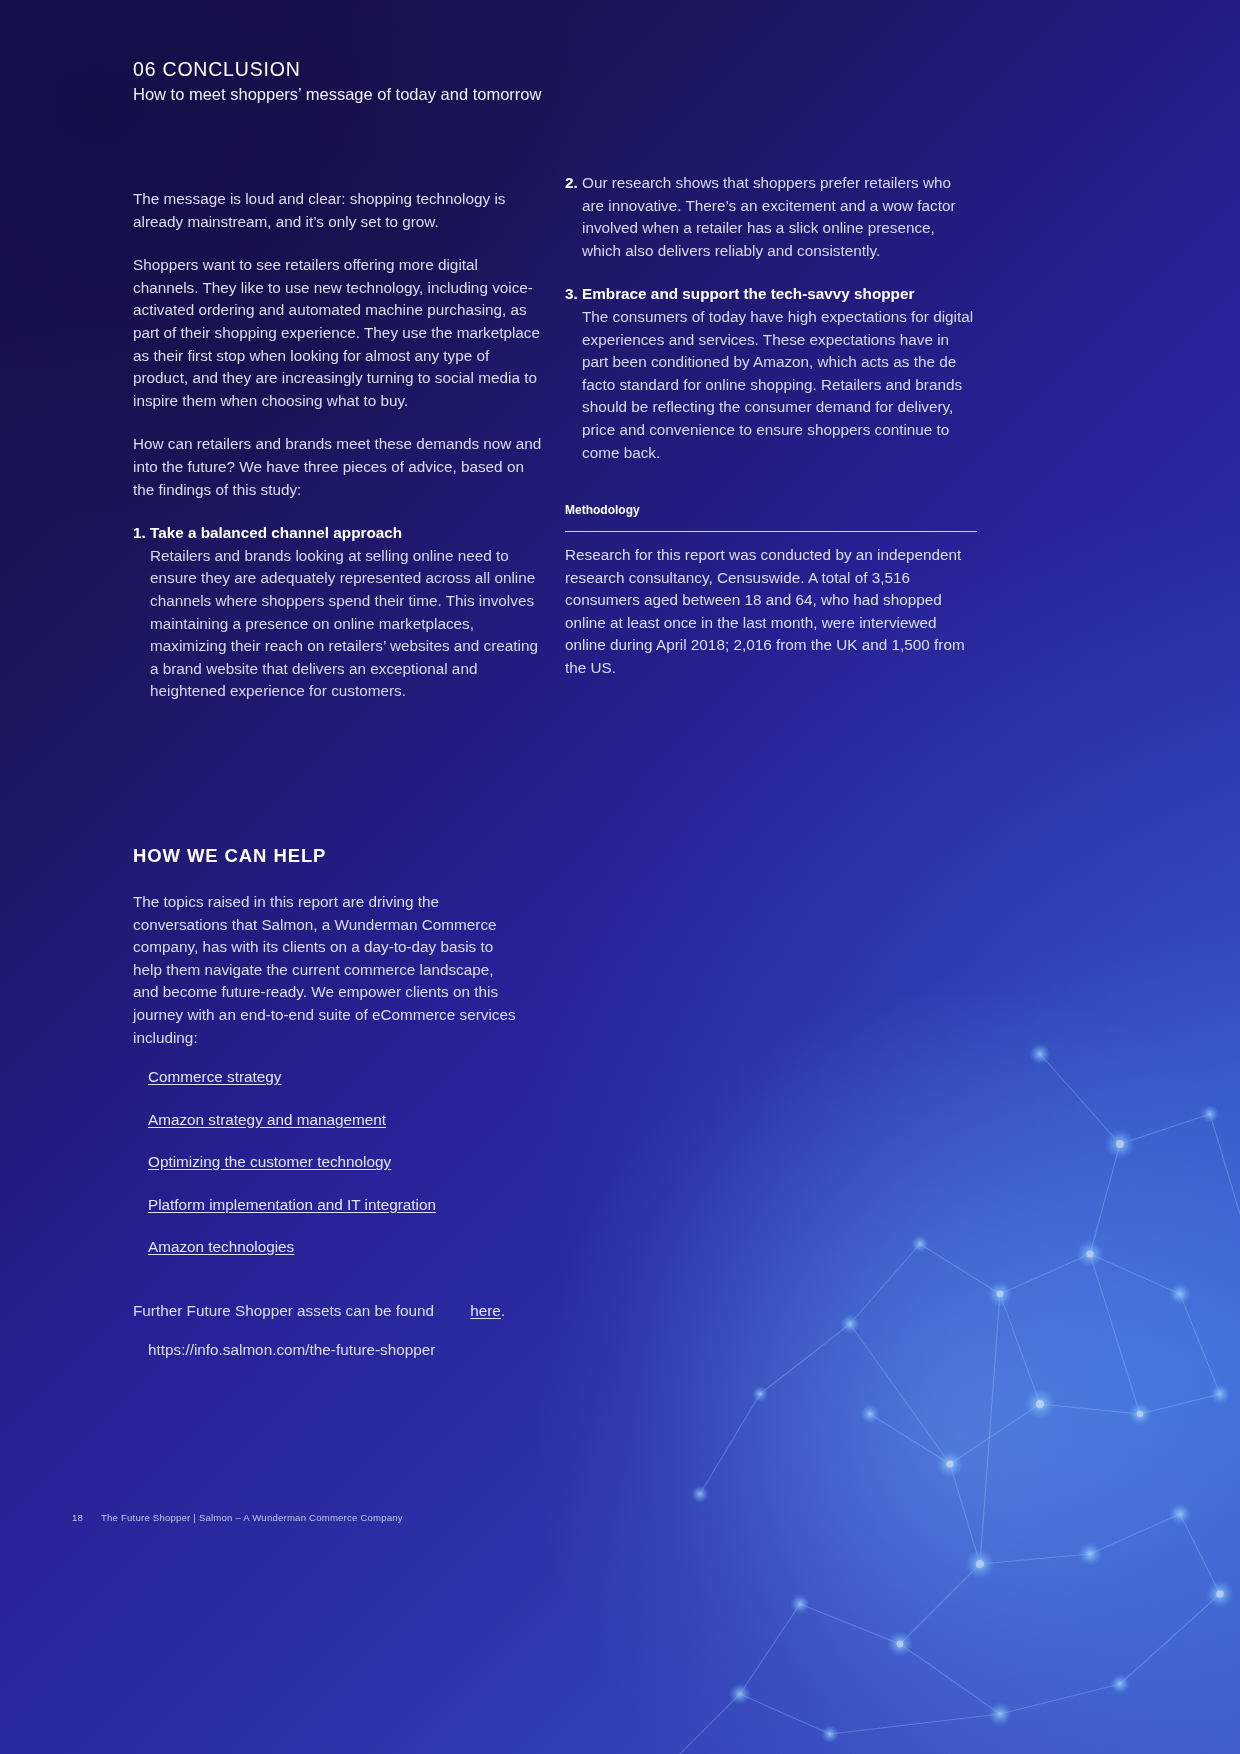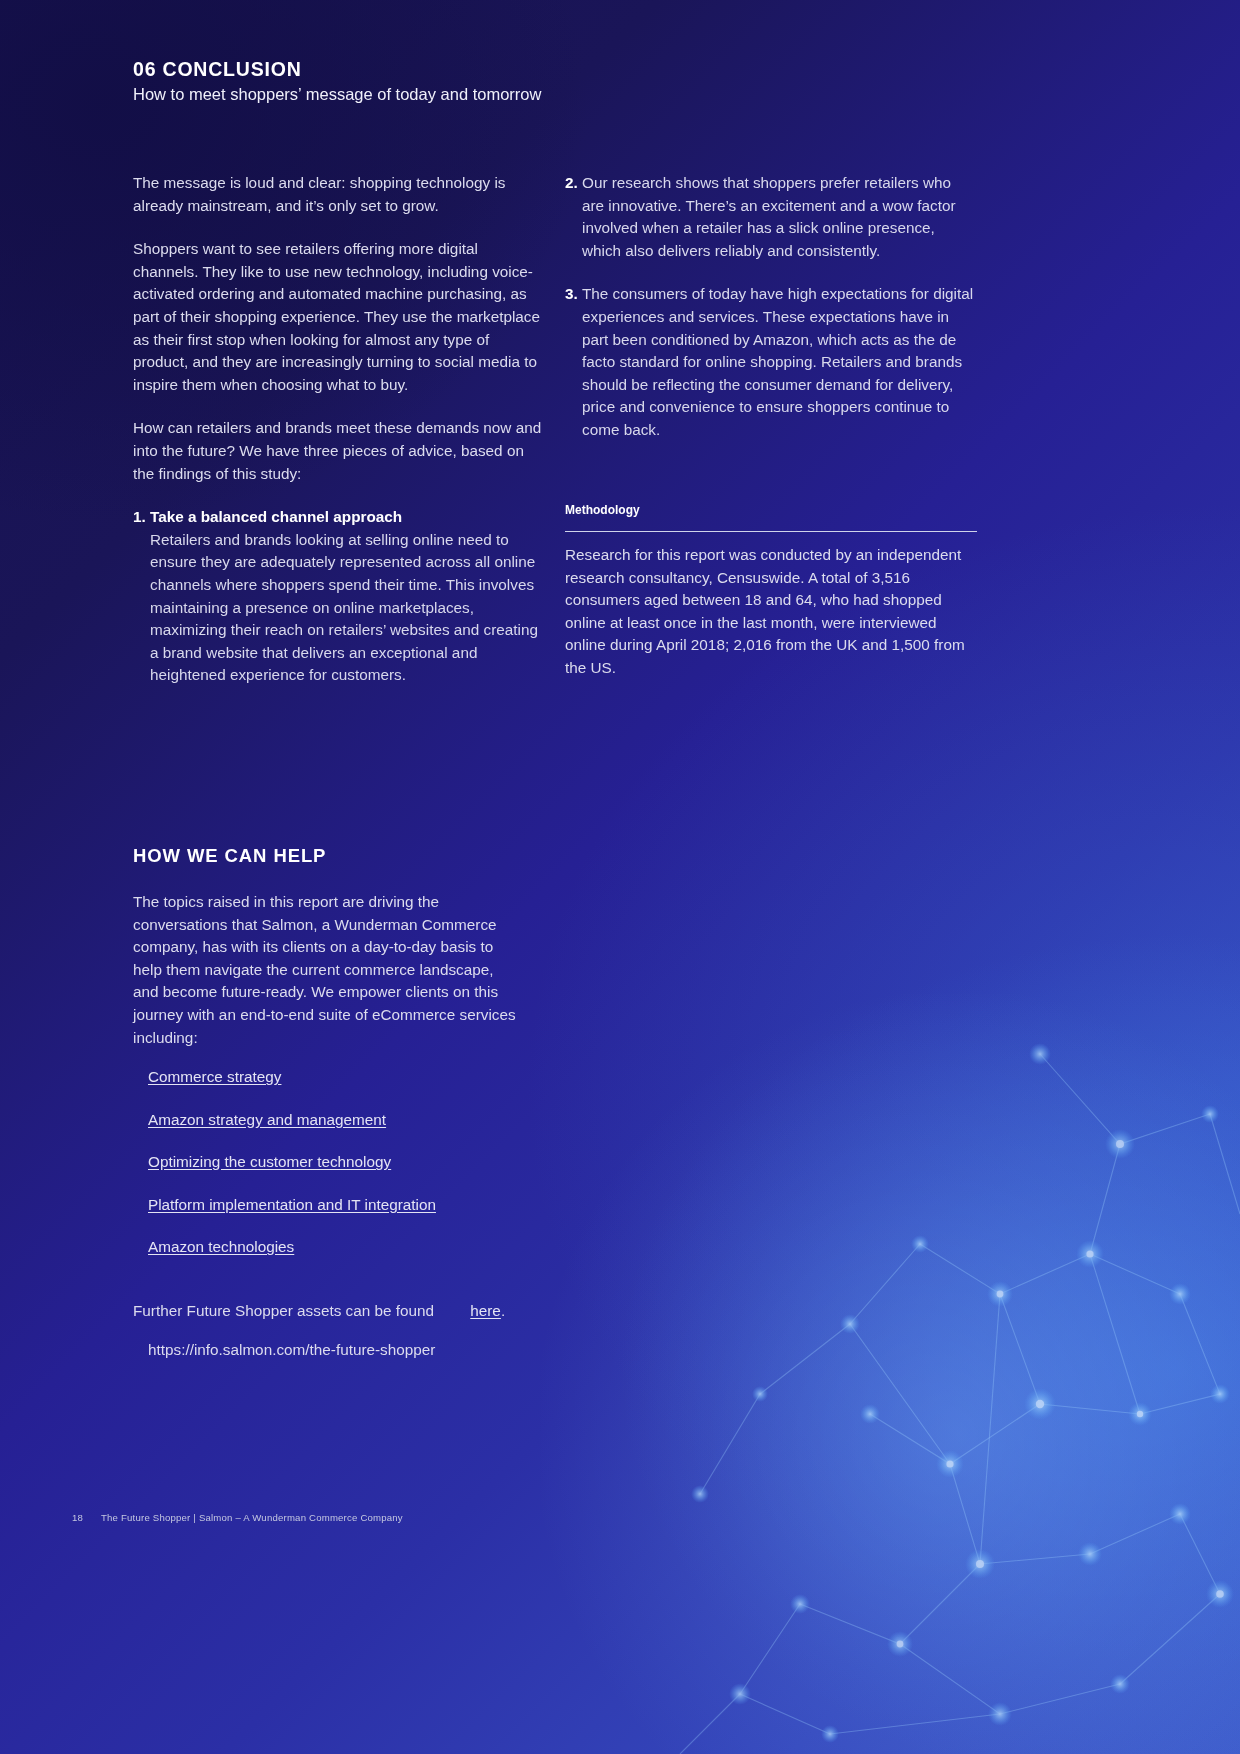--- a/index.html
+++ b/index.html
@@ -37,21 +37,21 @@
     width: 760px;
     height: 800px;
     background: radial-gradient(ellipse at 55% 55%, rgba(120,180,255,0.35) 0%, rgba(120,180,255,0.12) 42%, rgba(120,180,255,0) 72%);
     pointer-events: none;
   }
 
   .content { position: relative; z-index: 3; }
 
   .section-title {
     position: absolute;
-    font-weight: bold;
+    font-weight: normal;
     letter-spacing: 0.4px;
     color: #ffffff;
     text-align: center;
   }
   #title-main {
     left: 133px;
     top: 58px;
     font-size: 19.5px;
     letter-spacing: 0.8px;
   }
@@ -67,21 +67,21 @@
   .col {
     position: absolute;
     width: 412px;
     font-size: 15.3px;
     line-height: 22.6px;
     color: #dcdcee;
   }
   #col-left  { left: 133px; top: 172px; }
   #col-right { left: 565px; top: 172px; width: 412px; }
 
-  .col p { margin: 0 0 21px 0; }
+  .col p { margin: 16px 0 21px 0; }
 
   ol.advice {
     list-style: none;
     margin: 0;
     padding: 0;
   }
   ol.advice li {
     position: relative;
     padding-left: 17px;
     margin-bottom: 21px;
@@ -292,20 +292,21 @@
     </div>
 
     <div id="col-right" class="col">
       <ol class="advice">
         <li>
           <span class="num">2.</span>
           <span class="body">Our research shows that shoppers prefer retailers who are innovative. There’s an excitement and a wow factor involved when a retailer has a slick online presence, which also delivers reliably and consistently.</span>
         </li>
         <li>
           <span class="num">3.</span>
+          <span class="head">Embrace and support the tech-savvy shopper</span>
           <span class="body">The consumers of today have high expectations for digital experiences and services. These expectations have in part been conditioned by Amazon, which acts as the de facto standard for online shopping. Retailers and brands should be reflecting the consumer demand for delivery, price and convenience to ensure shoppers continue to come back.</span>
         </li>
       </ol>
     </div>
 
     <div id="methodology-head">Methodology</div>
     <div id="methodology-rule"></div>
     <div id="methodology-body">Research for this report was conducted by an independent research consultancy, Censuswide. A total of 3,516 consumers aged between 18 and 64, who had shopped online at least once in the last month, were interviewed online during April 2018; 2,016 from the UK and 1,500 from the US.</div>
 
     <div id="help-title">HOW WE CAN HELP</div>

